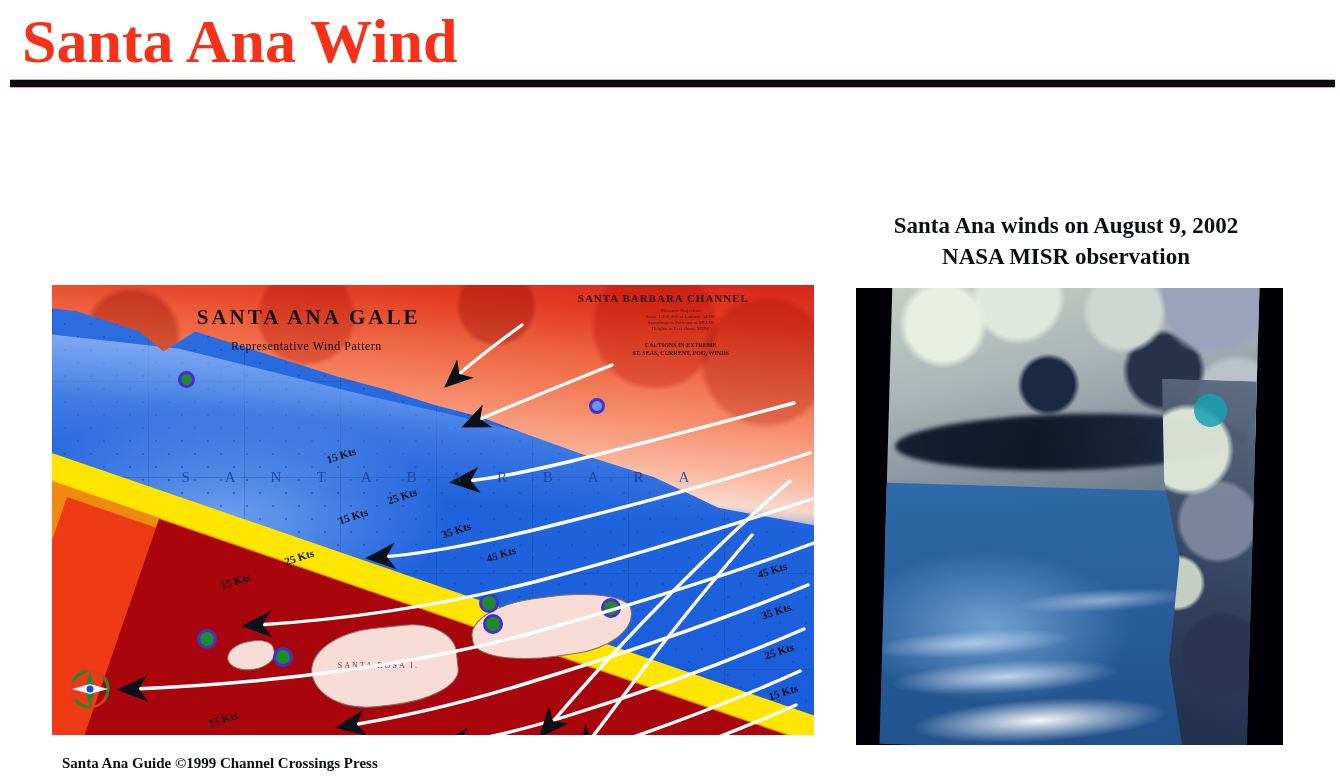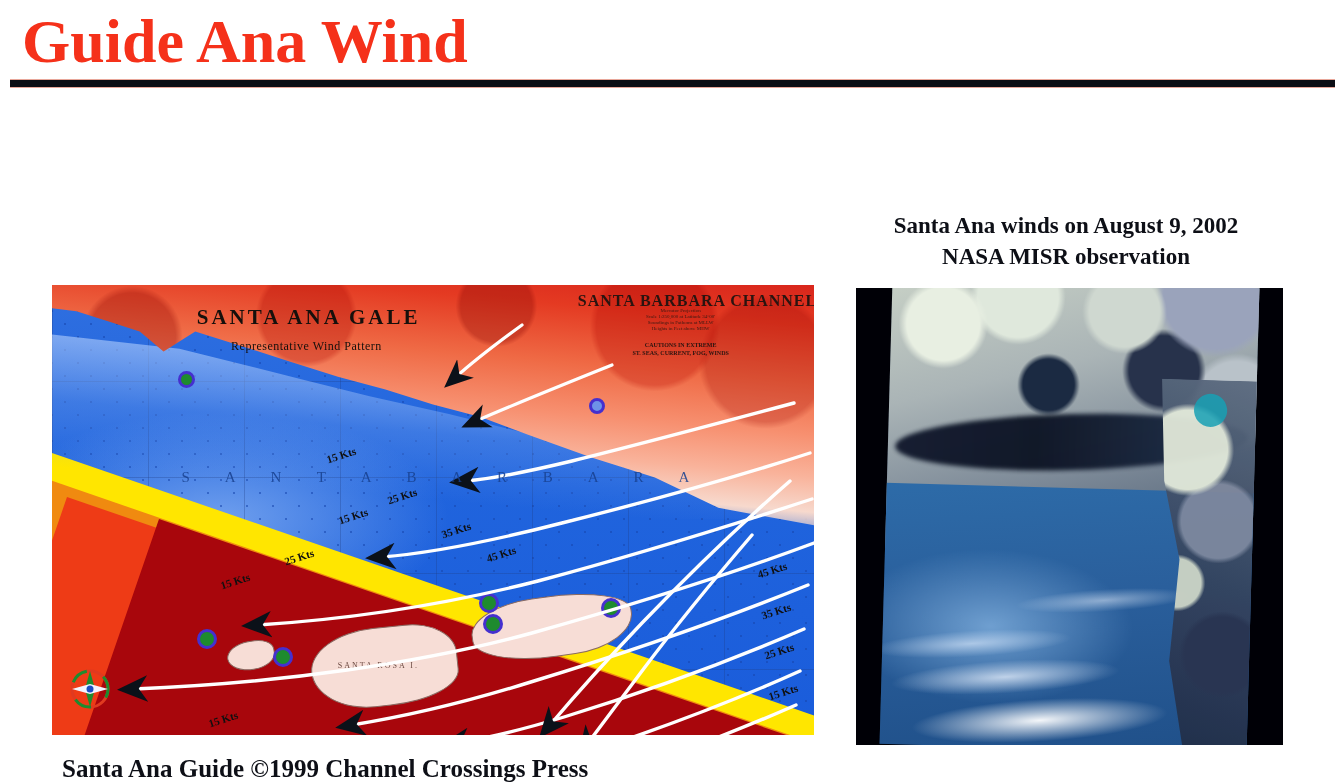--- a/index.html
+++ b/index.html
@@ -26,21 +26,21 @@
   #photo-caption{
     position:absolute;left:836px;top:210px;width:460px;
     text-align:center;font-family:"Liberation Serif",serif;
     font-weight:bold;font-size:23px;line-height:31px;color:#0d0f16;
   }
 
   
   #map-caption{
     position:absolute;left:62px;top:755px;
     font-family:"Liberation Serif",serif;
-    font-weight:bold;font-size:25px;color:#0d0f16;white-space:nowrap;
+    font-weight:bold;font-size:15px;color:#0d0f16;white-space:nowrap;
   }
 
   
   #map-figure{
     position:absolute;left:52px;top:285px;width:762px;height:450px;
     overflow:hidden;background:#1f62d8;
   }
   .layer{position:absolute;left:0;top:0;width:100%;height:100%;}
 
   
@@ -195,21 +195,21 @@
     font-size:21px;letter-spacing:3px;color:#16100c;white-space:nowrap;text-align:right;
   }
   #map-subtitle{
     position:absolute;left:23.5%;top:12%;
     font-family:"Liberation Serif",serif;font-weight:normal;
     font-size:12px;letter-spacing:.5px;color:#16100c;white-space:nowrap;
   }
   #chart-name{
     position:absolute;left:69%;top:1.5%;
     font-family:"Liberation Serif",serif;font-weight:bold;
-    font-size:16px;letter-spacing:1px;color:#2a1410;white-space:nowrap;
+    font-size:11px;letter-spacing:1px;color:#2a1410;white-space:nowrap;
   }
   #chart-sub{
     position:absolute;left:71.5%;top:5%;width:22%;text-align:center;
     font-family:"Liberation Serif",serif;font-size:5px;line-height:6px;
     color:#3b1a14;white-space:pre-line;
   }
   #chart-warn{
     position:absolute;left:71%;top:12.5%;width:23%;text-align:center;
     font-family:"Liberation Serif",serif;font-weight:bold;
     font-size:6px;line-height:8px;color:#2a1410;white-space:pre-line;
@@ -299,21 +299,21 @@
     position:absolute;right:8%;top:23%;width:9%;height:7%;
     background:#17a0b4;border-radius:50%;transform:rotate(-20deg);opacity:.85;
   }
 
   
   .nosel{user-select:none;}
 </style>
 </head>
 <body class="nosel">
 
-<div id="page-title">Guide Ana Wind</div>
+<div id="page-title">Santa Ana Wind</div>
 
 <div id="title-rule"></div>
 
 <div id="map-figure">
 
   <div class="layer" id="map-ocean"></div>
   <div class="layer" id="map-ocean-dots"></div>
   <div class="layer" id="map-grid"></div>
 
   <div class="band" id="band-15"></div>

